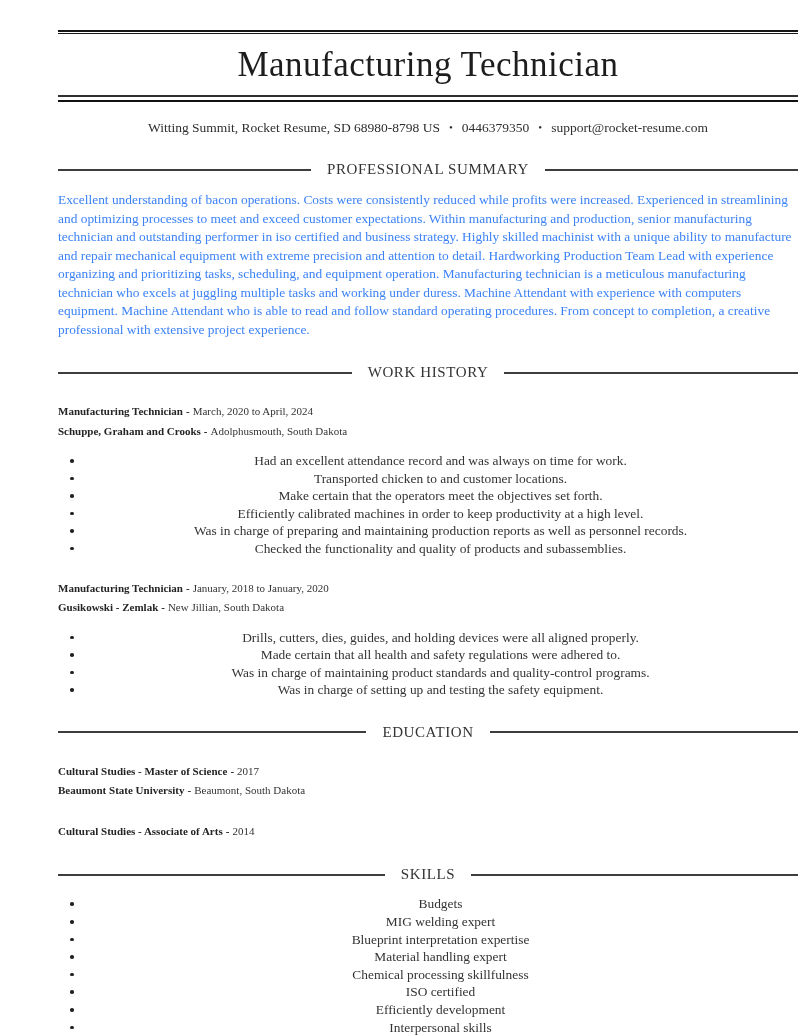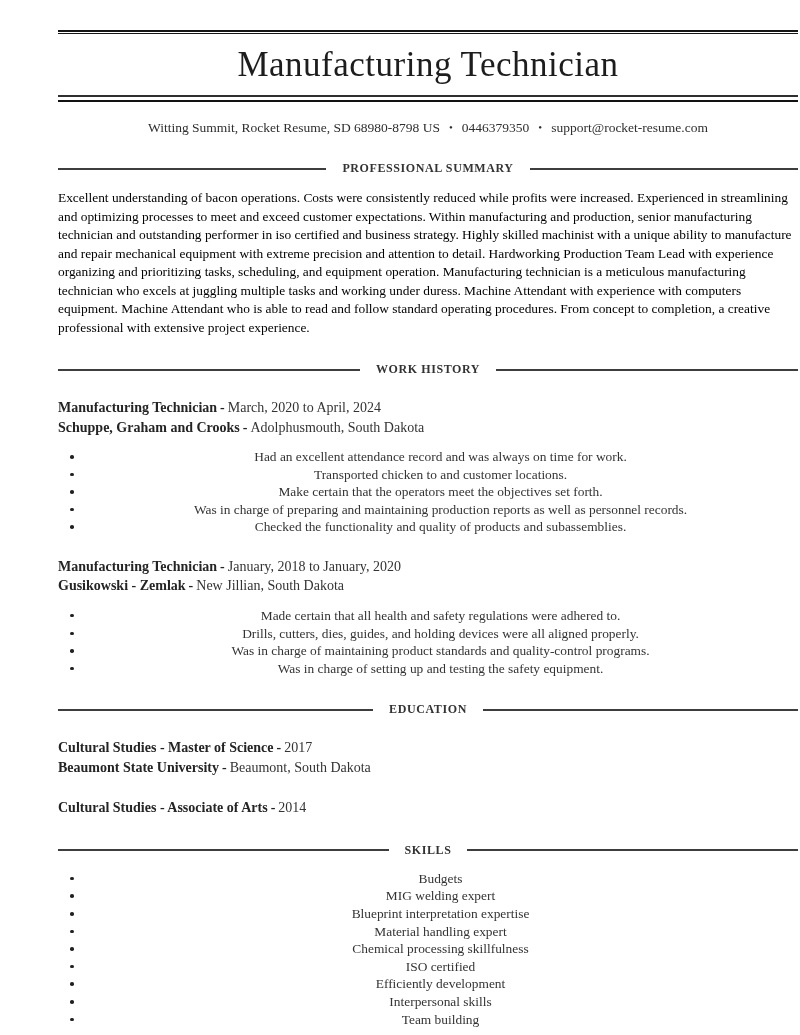--- a/index.html
+++ b/index.html
@@ -31,37 +31,37 @@
     font-size: 13.5px;
     color: #2e2e2e;
     margin-top: 18px;
     white-space: nowrap;
   }
   .contact .dotsep { display: inline-block; margin: 0 9px; font-size: 11px; position: relative; top: -1px; color: #2e2e2e; }
 
   .sec-head { display: flex; align-items: center; gap: 16px; margin-top: 25px; }
   .sec-head .line { flex: 1; border-top: 2px solid #3d3d3d; height: 0; }
   .sec-head .label {
-    font-size: 12px;
-    font-weight: 700;
+    font-size: 15px;
+    font-weight: 400;
     color: #333333;
     letter-spacing: 0.6px;
     white-space: nowrap;
   }
 
   .summary {
     margin: 13px 0 0 0;
     font-size: 13.4px;
     line-height: 18.5px;
-    color: #000000;
+    color: #3b82f6;
     text-align: left;
   }
 
   .job, .edu-entry { margin-top: 21px; }
-  .entry-line { font-size: 14px; line-height: 19.5px; color: #333333; }
+  .entry-line { font-size: 11px; line-height: 19.5px; color: #333333; }
   .entry-line .bold { font-weight: 700; color: #242424; }
   .sep { margin: 0 3px; }
 
   ul.blist { list-style: none; margin: 11px 0 0 0; padding: 0 0 0 11px; }
   ul.blist li {
     position: relative;
     padding-left: 14px;
     font-size: 13.4px;
     line-height: 17.6px;
     color: #333333;
@@ -112,35 +112,36 @@
     <div class="entry-line">
       <span class="bold">Manufacturing Technician</span><span class="bold sep">-</span><span>March, 2020 to April, 2024</span>
     </div>
     <div class="entry-line">
       <span class="bold">Schuppe, Graham and Crooks</span><span class="bold sep">-</span><span>Adolphusmouth, South Dakota</span>
     </div>
     <ul class="blist">
       <li><span class="dot"></span><span>Had an excellent attendance record and was always on time for work.</span></li>
       <li><span class="dot"></span><span>Transported chicken to and customer locations.</span></li>
       <li><span class="dot"></span><span>Make certain that the operators meet the objectives set forth.</span></li>
+      <li><span class="dot"></span><span>Efficiently calibrated machines in order to keep productivity at a high level.</span></li>
       <li><span class="dot"></span><span>Was in charge of preparing and maintaining production reports as well as personnel records.</span></li>
       <li><span class="dot"></span><span>Checked the functionality and quality of products and subassemblies.</span></li>
     </ul>
   </div>
 
   <div class="job">
     <div class="entry-line">
       <span class="bold">Manufacturing Technician</span><span class="bold sep">-</span><span>January, 2018 to January, 2020</span>
     </div>
     <div class="entry-line">
       <span class="bold">Gusikowski - Zemlak</span><span class="bold sep">-</span><span>New Jillian, South Dakota</span>
     </div>
     <ul class="blist">
+      <li><span class="dot"></span><span>Drills, cutters, dies, guides, and holding devices were all aligned properly.</span></li>
       <li><span class="dot"></span><span>Made certain that all health and safety regulations were adhered to.</span></li>
-      <li><span class="dot"></span><span>Drills, cutters, dies, guides, and holding devices were all aligned properly.</span></li>
       <li><span class="dot"></span><span>Was in charge of maintaining product standards and quality-control programs.</span></li>
       <li><span class="dot"></span><span>Was in charge of setting up and testing the safety equipment.</span></li>
     </ul>
   </div>
 
   <div class="sec-head">
     <span class="line"></span>
     <span class="label">EDUCATION</span>
     <span class="line"></span>
   </div>

